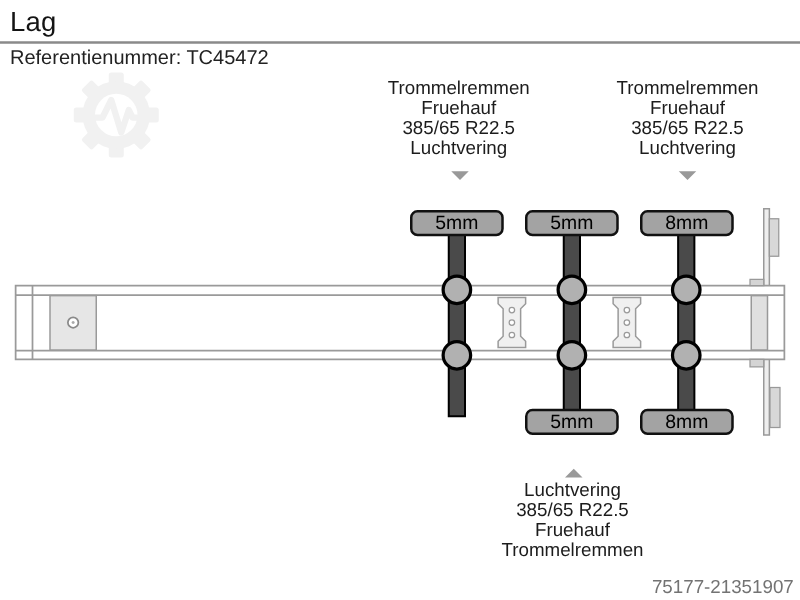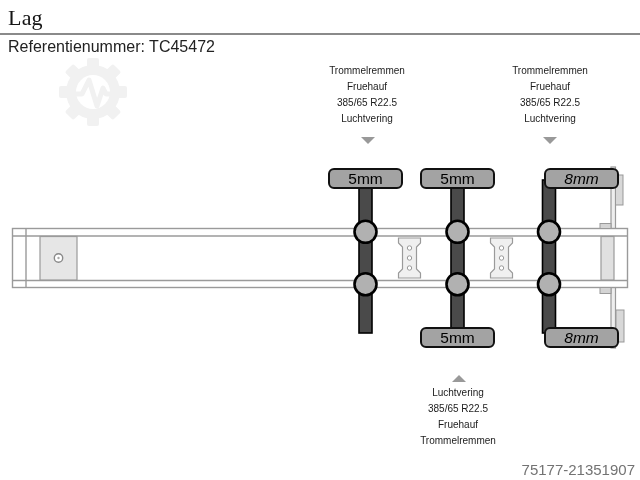--- a/index.html
+++ b/index.html
@@ -4,29 +4,29 @@
 <style>
   html,body{margin:0;padding:0;}
   body{
     width:640px;height:480px;background:#ffffff;
     font-family:"Liberation Sans","DejaVu Sans",sans-serif;
     color:#1a1a1a;overflow:hidden;
   }
   .page{position:relative;width:640px;height:480px;background:#fff;}
 
   
-  .title{position:absolute;left:8px;top:5px;font-size:22px;font-weight:400;color:#141414;letter-spacing:0.2px;font-family:Liberation Serif, serif;}
+  .title{position:absolute;left:8px;top:5px;font-size:22px;font-weight:400;color:#141414;letter-spacing:0.2px;}
   .separator{position:absolute;left:0;top:33px;width:640px;height:2px;background:#8a8a8a;}
   .reference{position:absolute;left:8px;top:38px;font-size:16px;color:#222;}
 
   
   .schematic{position:absolute;left:0;top:0;width:640px;height:480px;}
 
   
-  .anno{position:absolute;text-align:center;font-size:10px;line-height:16px;color:#1c1c1c;white-space:pre-line;}
+  .anno{position:absolute;text-align:center;font-size:15px;line-height:16px;color:#1c1c1c;white-space:pre-line;}
   .anno-top-1{left:287px;top:63px;width:160px;}
   .anno-top-2{left:470px;top:63px;width:160px;}
   .anno-bottom{left:368px;top:385px;width:180px;}
 
   
   .arrow{position:absolute;width:0;height:0;}
   .arrow-down{border-left:7px solid transparent;border-right:7px solid transparent;border-top:7px solid #999;}
   .arrow-up{border-left:7px solid transparent;border-right:7px solid transparent;border-bottom:7px solid #999;}
   .arrow-d1{left:361px;top:137px;}
   .arrow-d2{left:543px;top:137px;}
@@ -35,21 +35,21 @@
   
   .tread{
     position:absolute;width:71px;height:17px;
     background:#a3a3a3;border:2px solid #111;border-radius:6px;
     font-size:15.5px;line-height:17px;text-align:center;color:#000;
   }
   .tr-top{top:168px;}
   .tr-bot{top:327px;}
   .tc-1{left:328px;}
   .tc-2{left:420px;}
-  .tc-3{left:544px;font-style:italic;}
+  .tc-3{left:512px;}
 
   
   .listing-id{position:absolute;right:5px;top:461px;font-size:15px;color:#737373;}
 </style>
 </head>
 <body>
 
 <div class="page">
 
   <div class="title">Lag</div>

